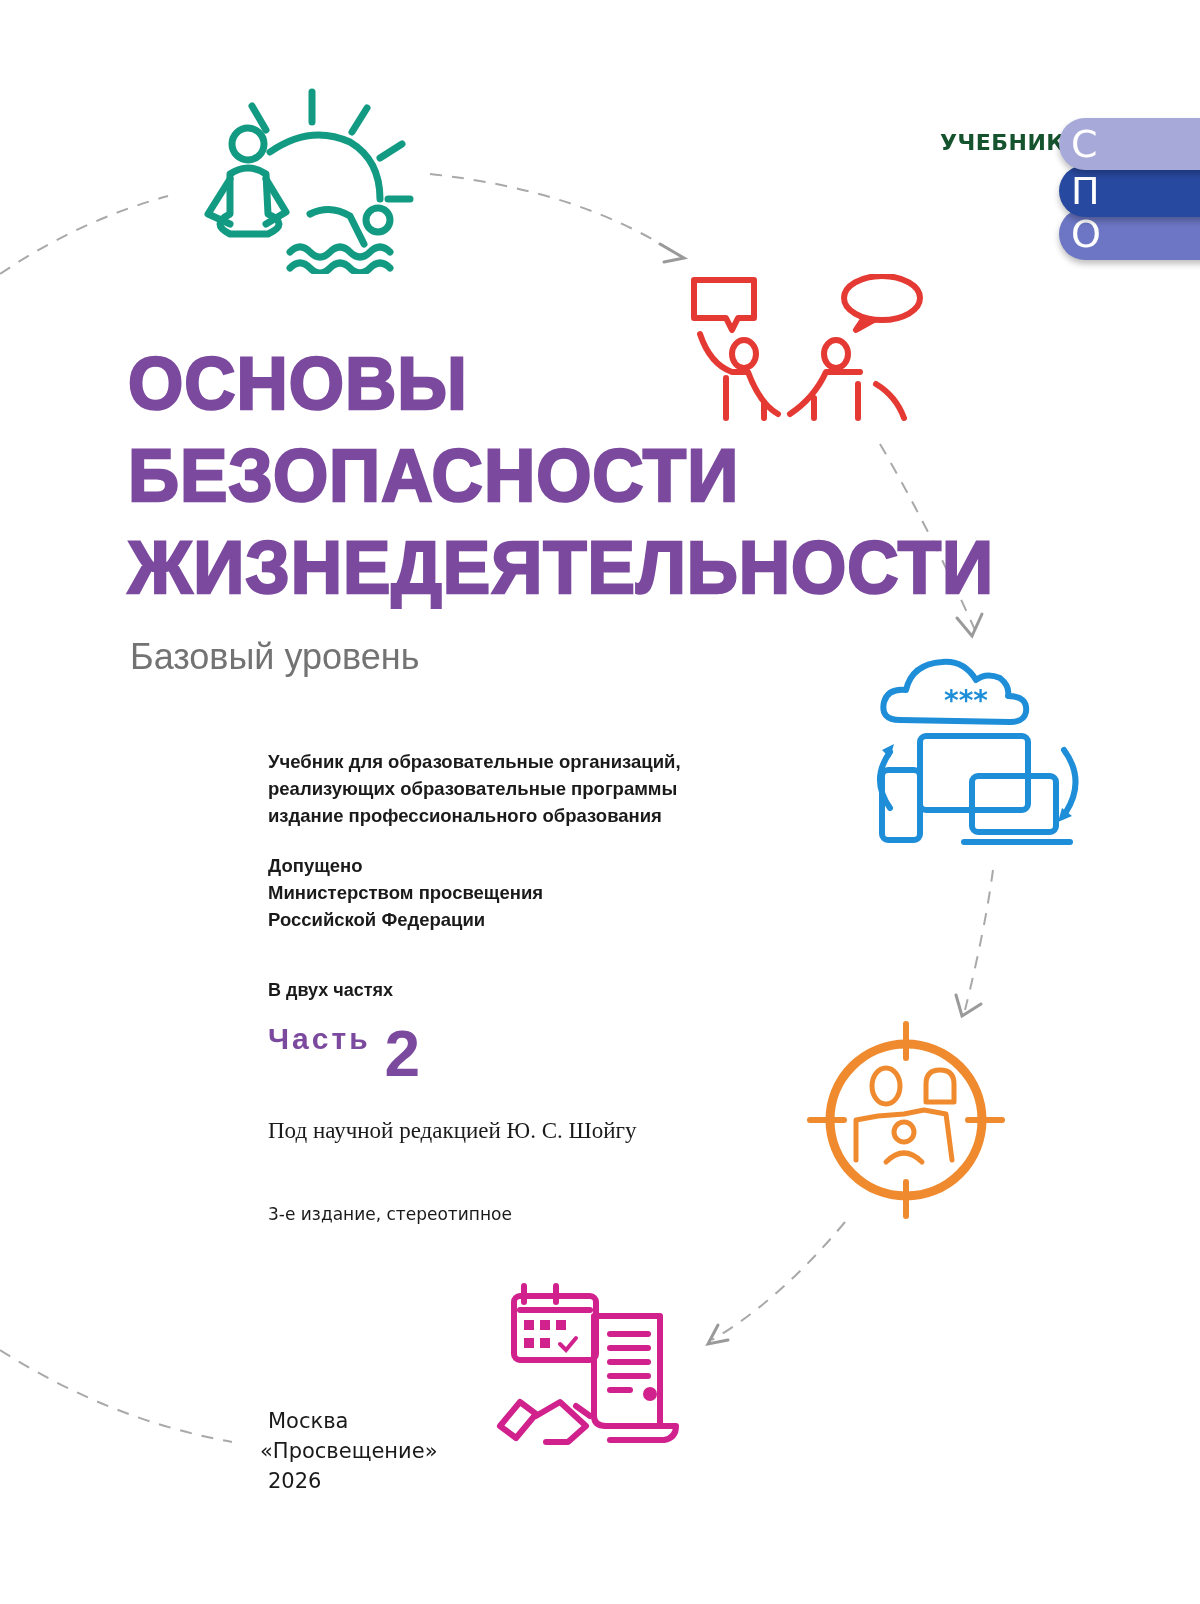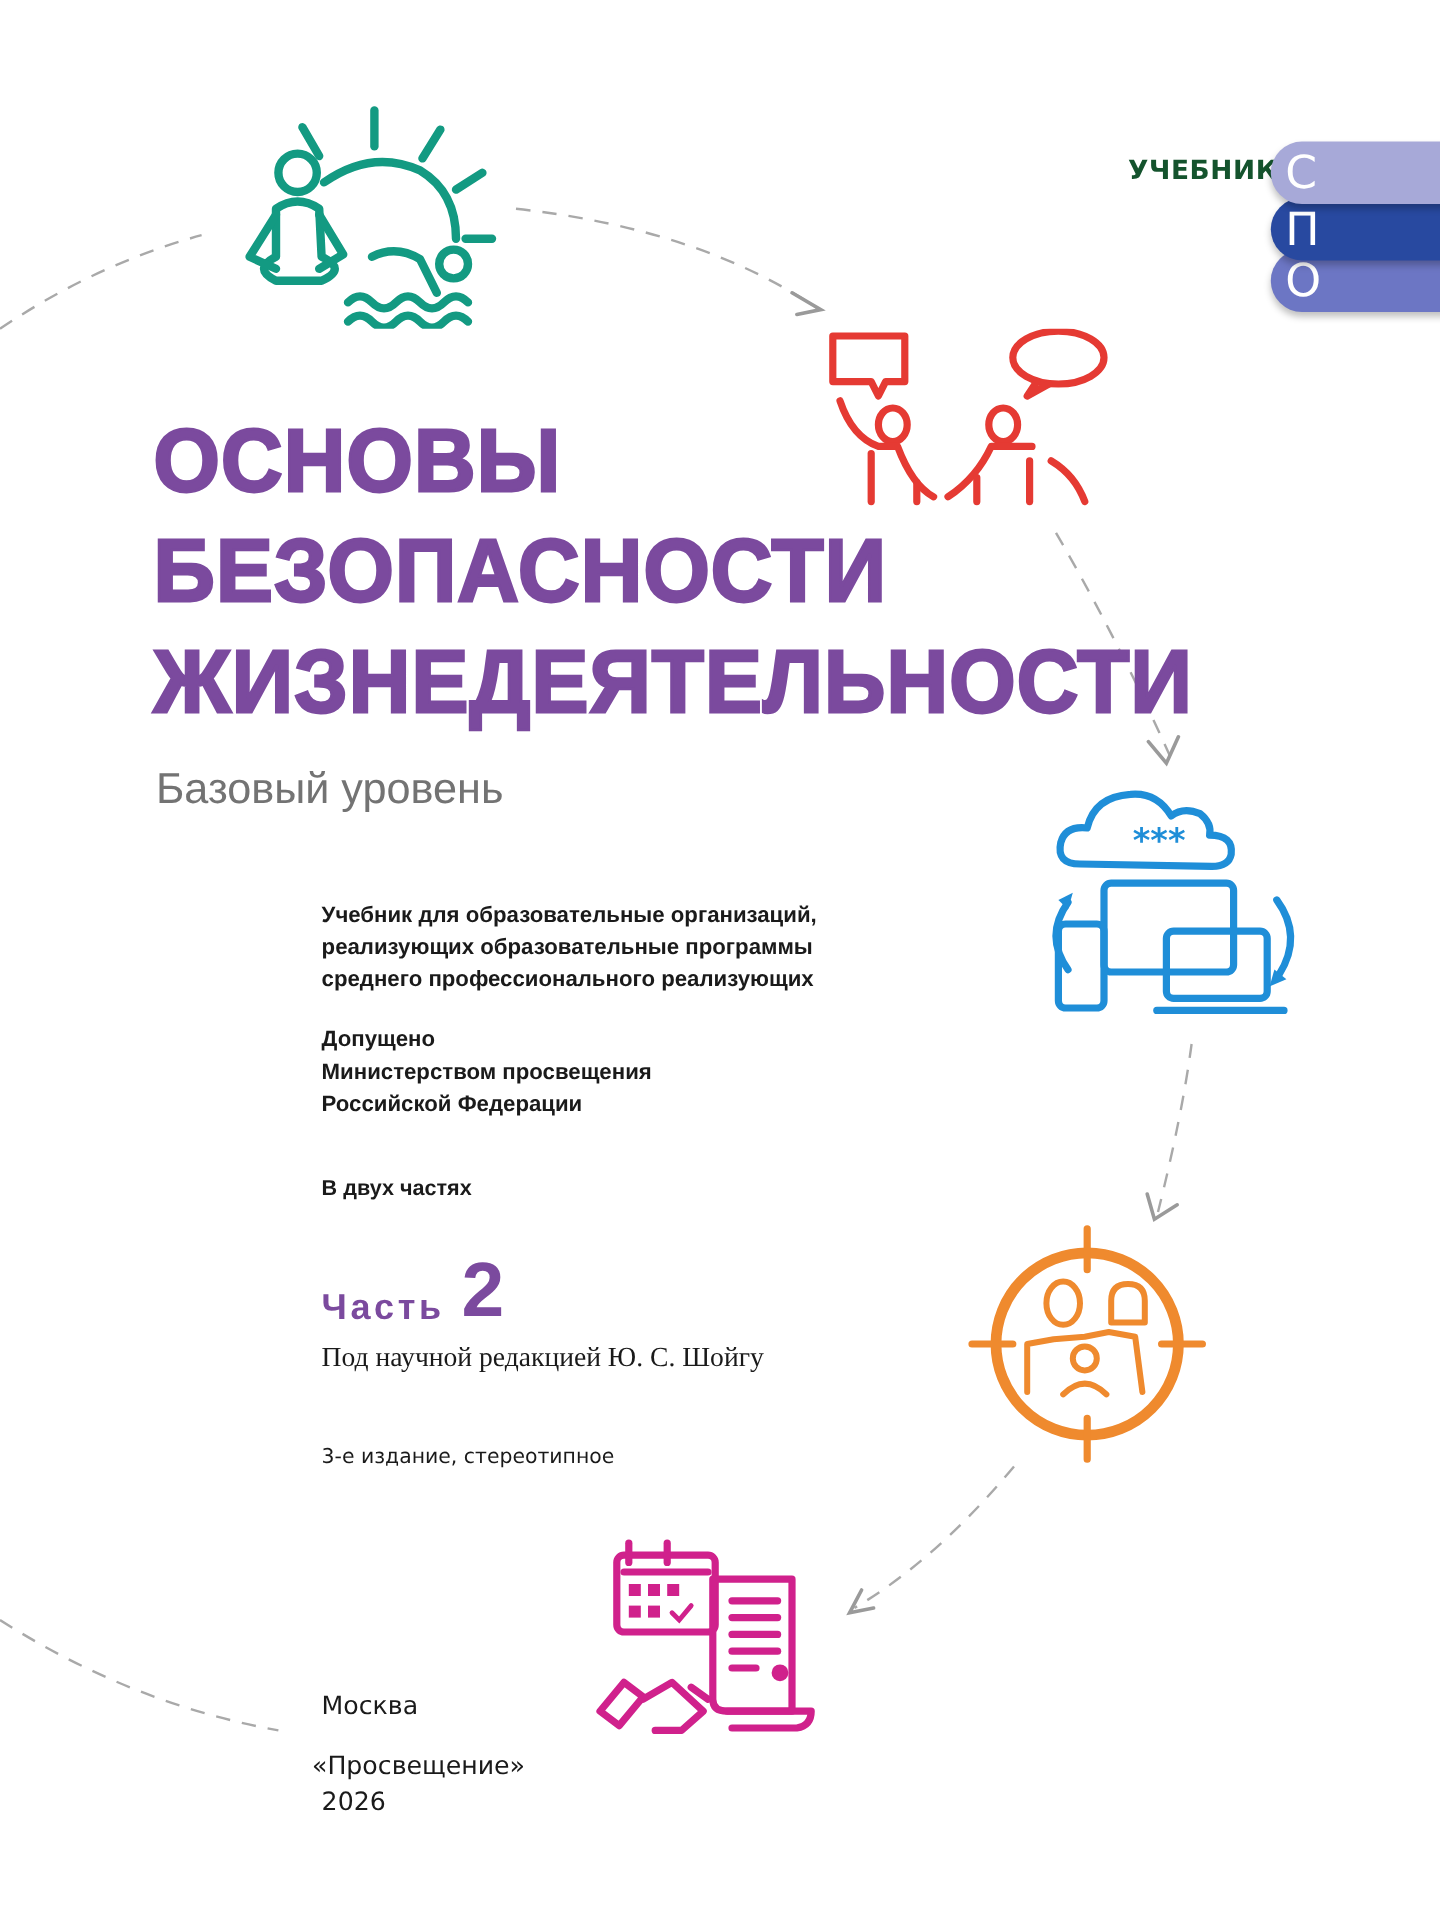--- a/index.html
+++ b/index.html
@@ -22,27 +22,27 @@
   
   .title { left: 128px; top: 338px; color: #7b4a9e; font-weight: 900;
            font-family: "Liberation Sans", sans-serif; font-size: 74px; line-height: 92px;
            letter-spacing: 1px; transform: scaleX(0.96); transform-origin: left top; }
   .title div { font-weight: 700; -webkit-text-stroke: 2.5px #7b4a9e; }
   .subtitle { left: 130px; top: 636px; color: #737373; font-size: 36px; font-weight: 400; }
 
   .desc { left: 268px; top: 748px; font-weight: 700; font-size: 18.5px; line-height: 27px; color: #1a1a1a; }
   .desc2 { left: 268px; top: 852px; font-weight: 700; font-size: 18.5px; line-height: 27px; color: #1a1a1a; }
   .parts { left: 268px; top: 980px; font-weight: 700; font-size: 18px; color: #1a1a1a; }
-  .part-row { left: 268px; top: 1022px; color: #7b4a9e; display: flex; align-items: flex-end; margin-top: 21px; }
+  .part-row { left: 268px; top: 1022px; color: #7b4a9e; display: flex; align-items: flex-start; }
   .part-word { font-weight: 700; font-size: 30px; letter-spacing: 3px; }
   .part-num { font-weight: 700; font-size: 64px; margin-left: 14px; line-height: 1; }
   .editor { left: 268px; top: 1118px; font-size: 23px; color: #1a1a1a; font-family: Liberation Serif, serif; }
   .edition { left: 268px; top: 1204px; font-size: 17px; color: #1a1a1a; font-family: "DejaVu Sans", sans-serif; }
   .publisher { left: 268px; top: 1406px; font-size: 21px; line-height: 30px; color: #1a1a1a; font-family: "DejaVu Sans", sans-serif; }
-  .publisher .q { margin-left: -8px; margin-top: 20px; }
+  .publisher .q { margin-left: -8px; }
 </style>
 </head>
 <body>
 
 <svg class="layer" width="1200" height="1604" viewBox="0 0 1200 1604">
   <g fill="none" stroke="#a9a9a9" stroke-width="2" stroke-dasharray="12 10">
     <path d="M0 274 Q 80 220 168 196"></path>
     <path d="M430 174 Q 580 190 680 256"></path>
     <path d="M880 444 Q 930 530 975 630"></path>
     <path d="M993 870 Q 985 930 965 1010"></path>
@@ -157,21 +157,21 @@
 <div class="abs title">
   <div>ОСНОВЫ</div>
   <div>БЕЗОПАСНОСТИ</div>
   <div>ЖИЗНЕДЕЯТЕЛЬНОСТИ</div>
 </div>
 <div class="abs subtitle">Базовый уровень</div>
 
 <div class="abs desc">
   <div>Учебник для образовательные организаций,</div>
   <div>реализующих образовательные программы</div>
-  <div>среднего профессионального реализующих</div>
+  <div>издание профессионального образования</div>
 </div>
 
 <div class="abs desc2">
   <div>Допущено</div>
   <div>Министерством просвещения</div>
   <div>Российской Федерации</div>
 </div>
 
 <div class="abs parts">В двух частях</div>
 <div class="abs part-row">

